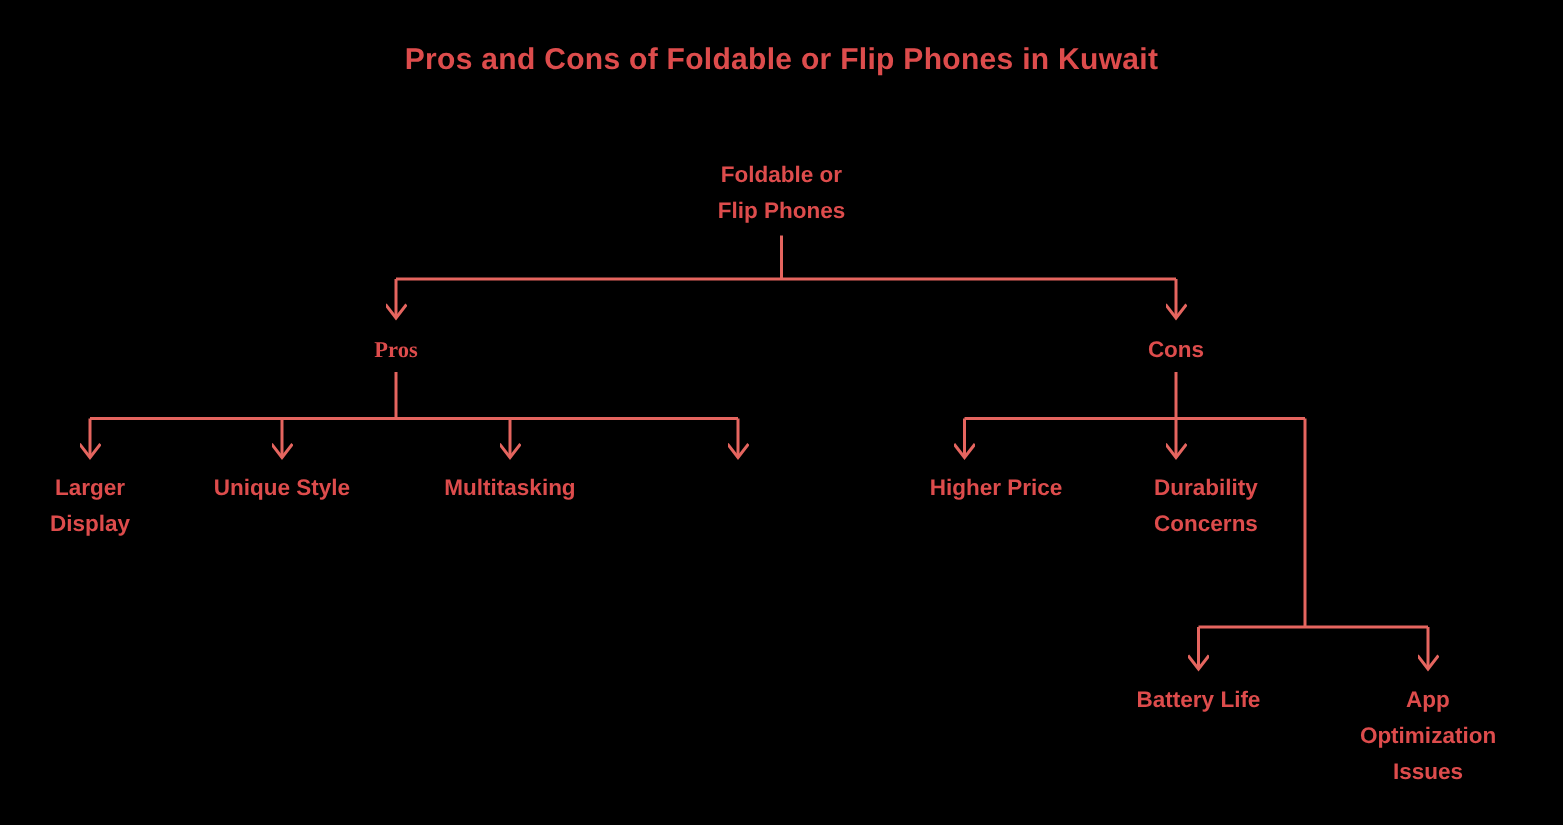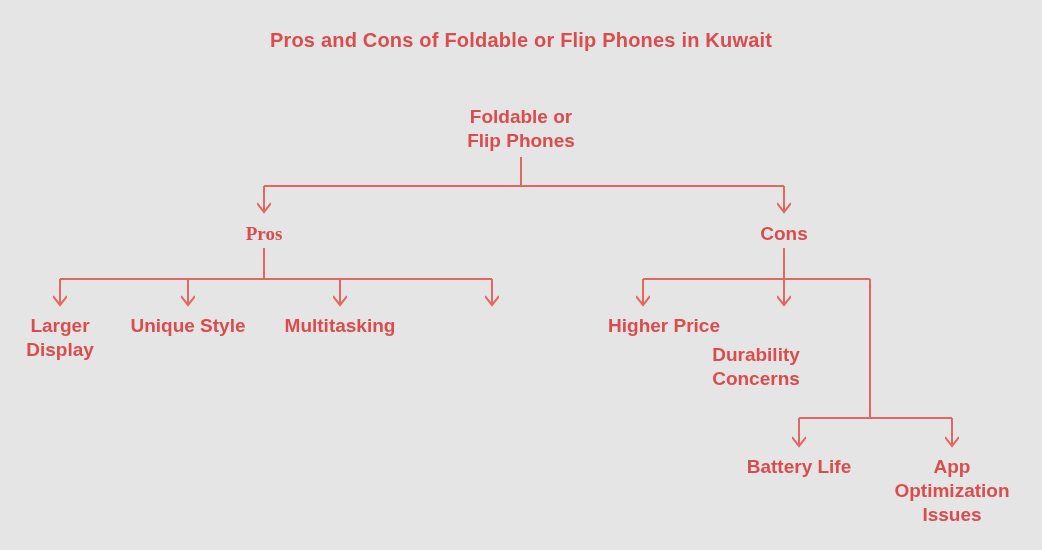--- a/index.html
+++ b/index.html
@@ -5,54 +5,54 @@
   :root {
     --accent-text: #dd4c4c;
     --accent-line: #e5655f;
   }
   * { box-sizing: border-box; }
   html, body { margin: 0; padding: 0; background: #ffffff; }
   .canvas {
     position: relative;
     width: 1042px;
     height: 550px;
-    background: #e5e5e5;
+    background: #000000;
     font-family: "Liberation Sans", sans-serif;
     overflow: hidden;
   }
   .title {
     position: absolute;
     left: 521px;
     top: 29px;
     transform: translateX(-50%);
     font-size: 20px;
     font-weight: bold;
     letter-spacing: 0.2px;
     color: var(--accent-text);
     white-space: nowrap;
   }
   .node {
     position: absolute;
     transform: translateX(-50%);
     text-align: center;
     color: var(--accent-text);
-    font-size: 19px;
+    font-size: 15px;
     font-weight: bold;
     line-height: 24px;
     white-space: pre-line;
   }
   .n-root   { left: 521px; top: 105px; }
   .n-pros   { left: 264px; top: 222px; font-family: Liberation Serif, serif; }
   .n-cons   { left: 784px; top: 222px; }
   .n-larger       { left: 60px;  top: 314px; }
   .n-unique       { left: 188px; top: 314px; }
   .n-multitask    { left: 340px; top: 314px; }
   .n-enhanced     { left: 492px; top: 314px; }
   .n-higherprice  { left: 664px; top: 314px; }
-  .n-durability   { left: 756px; top: 314px; margin-top: 29px; }
+  .n-durability   { left: 804px; top: 314px; }
   .n-battery      { left: 799px; top: 455px; }
   .n-appopt       { left: 952px; top: 455px; }
   svg.connectors {
     position: absolute;
     left: 0; top: 0;
     width: 1042px;
     height: 550px;
   }
   .connector {
     stroke: var(--accent-line);

